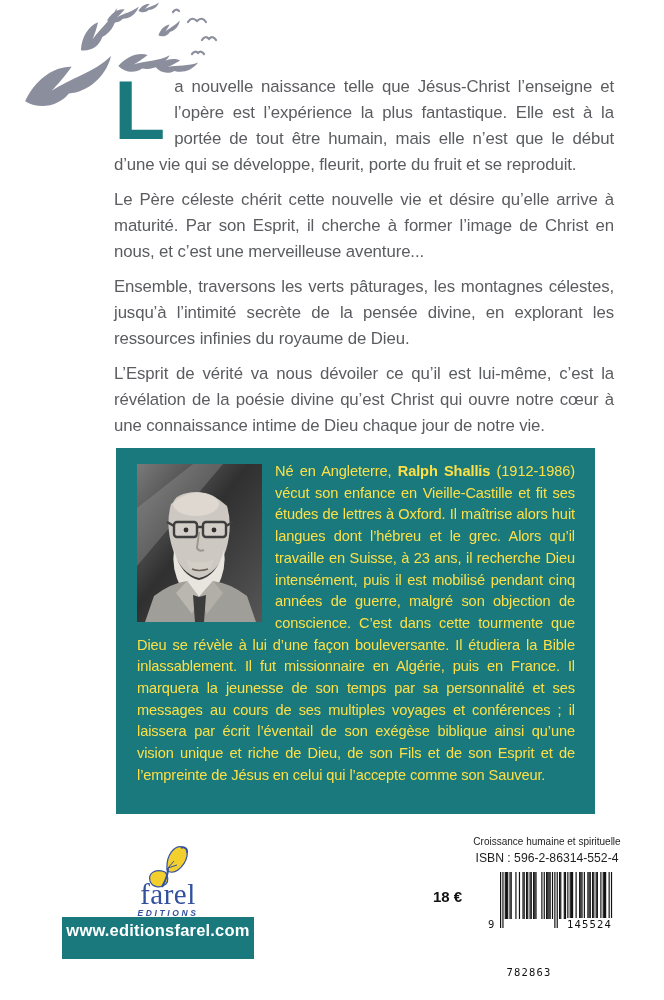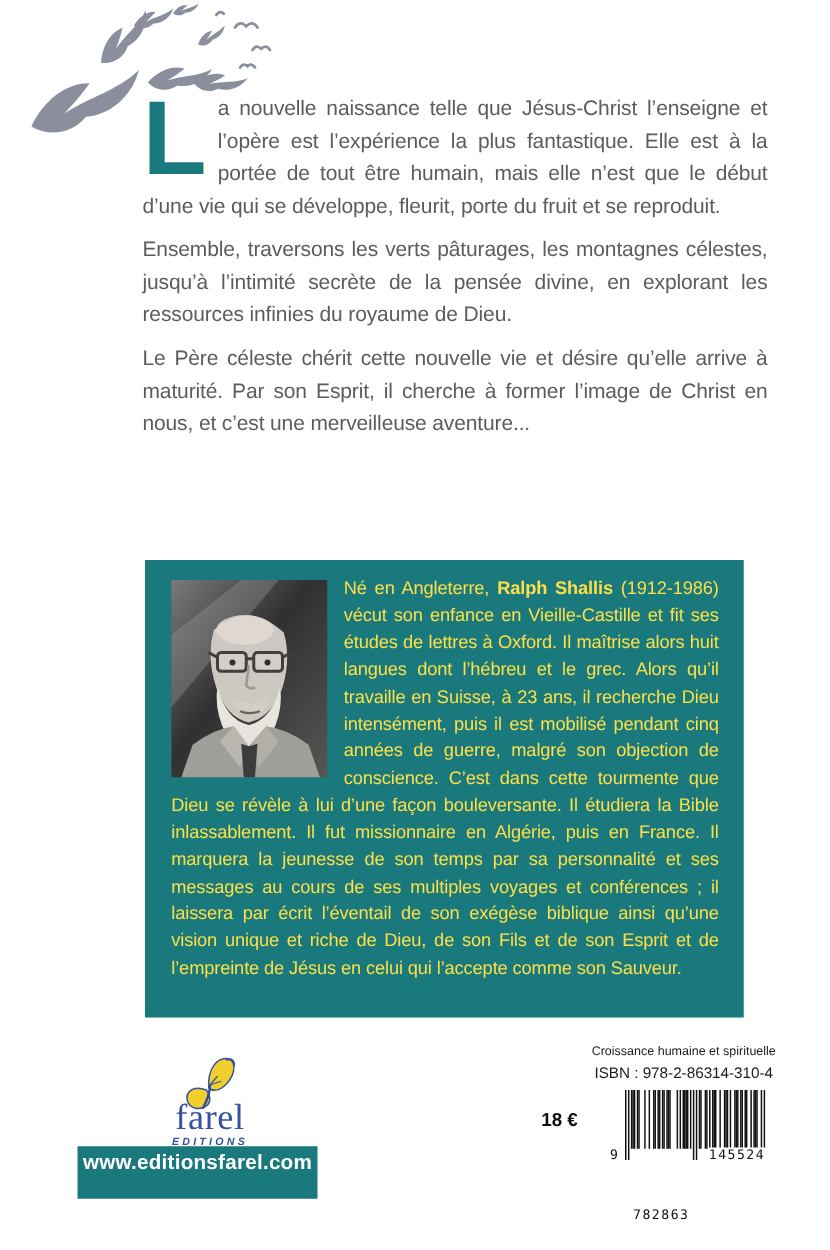--- a/index.html
+++ b/index.html
@@ -92,22 +92,23 @@
     <g stroke="currentColor" stroke-width="2.2" fill="none" stroke-linecap="round">
       <path d="M178 20 q4 -6 9 -1 q5 -5 9 1"></path>
       <path d="M192 38 q3 -5 7 -1 q4 -4 7 1"></path>
       <path d="M182 52 q3 -4 6 -1 q3 -3 6 1"></path>
       <path d="M163 10 q3 -4 6 -1"></path>
     </g>
   </svg>
 
   <div class="intro">
     <p><span class="dropcap">L</span><span>a nouvelle naissance telle que Jésus-Christ l’enseigne et l’opère est l’expérience la plus fantastique. Elle est à la portée de tout être humain, mais elle n’est que le début d’une vie qui se développe, fleurit, porte du fruit et se reproduit.</span></p>
+    <p>Le Père céleste chérit cette nouvelle vie et désire qu’elle arrive à maturité. Par son Esprit, il cherche à former l’image de Christ en nous, et c’est une merveilleuse aventure...</p>
     <p>Ensemble, traversons les verts pâturages, les montagnes célestes, jusqu’à l’intimité secrète de la pensée divine, en explorant les ressources infinies du royaume de Dieu.</p>
-    <p>Le Père céleste chérit cette nouvelle vie et désire qu’elle arrive à maturité. Par son Esprit, il cherche à former l’image de Christ en nous, et c’est une merveilleuse aventure...</p>
+    <p>L’Esprit de vérité va nous dévoiler ce qu’il est lui-même, c’est la révélation de la poésie divine qu’est Christ qui ouvre notre cœur à une connaissance intime de Dieu chaque jour de notre vie.</p>
   </div>
 
   <div class="bio-box">
     <svg class="portrait" viewBox="0 0 125 158" aria-hidden="true">
       <defs>
         <linearGradient id="pbg" x1="0" y1="0" x2="1" y2="1">
           <stop offset="0" stop-color="#7a7a7a"></stop>
           <stop offset="0.45" stop-color="#303030"></stop>
           <stop offset="1" stop-color="#565656"></stop>
         </linearGradient>
@@ -148,21 +149,21 @@
       </g>
     </svg>
     <div class="farel-word">farel</div>
     <div class="farel-sub">EDITIONS</div>
   </div>
 
   <div class="website-bar">www.editionsfarel.com</div>
 
   <div class="pub-block">
     <div class="category">Croissance humaine et spirituelle</div>
-    <div class="isbn">ISBN : 978-2-86314-310-4</div>
+    <div class="isbn">ISBN : 596-2-86314-552-4</div>
   </div>
 
   <div class="price">18 €</div>
 
   <div class="barcode">
     <svg width="113" height="56" viewBox="0 0 113 56">
         <rect x="0.00" y="0" width="1.18" height="56"></rect>
         <rect x="2.36" y="0" width="1.18" height="56"></rect>
         <rect x="4.72" y="0" width="1.18" height="47"></rect>
         <rect x="5.90" y="0" width="1.18" height="47"></rect>

